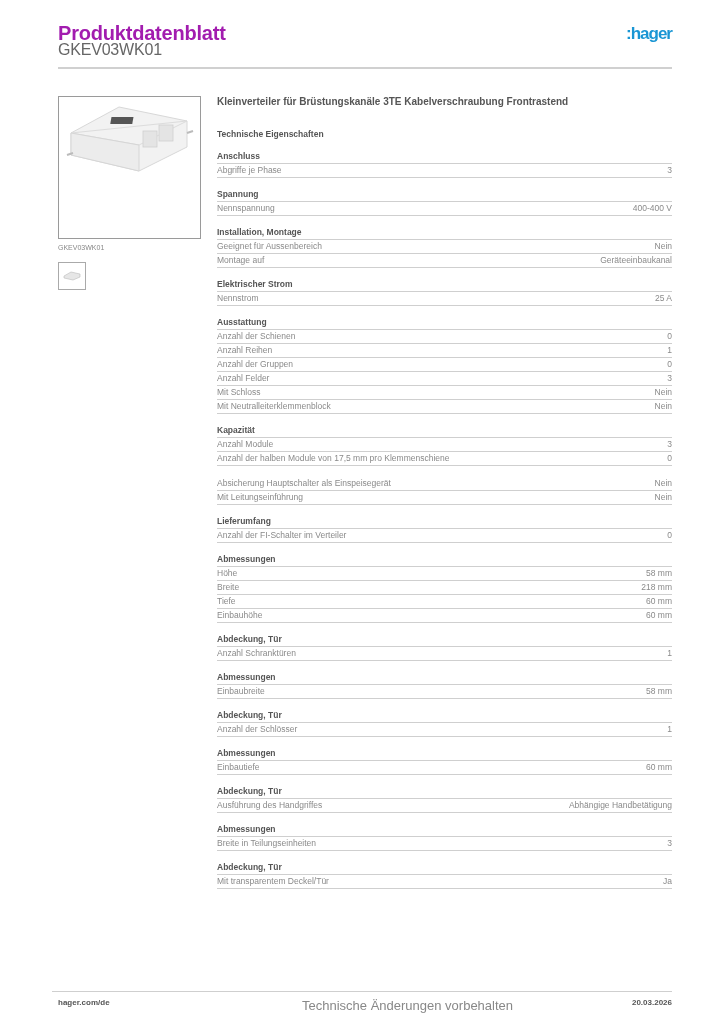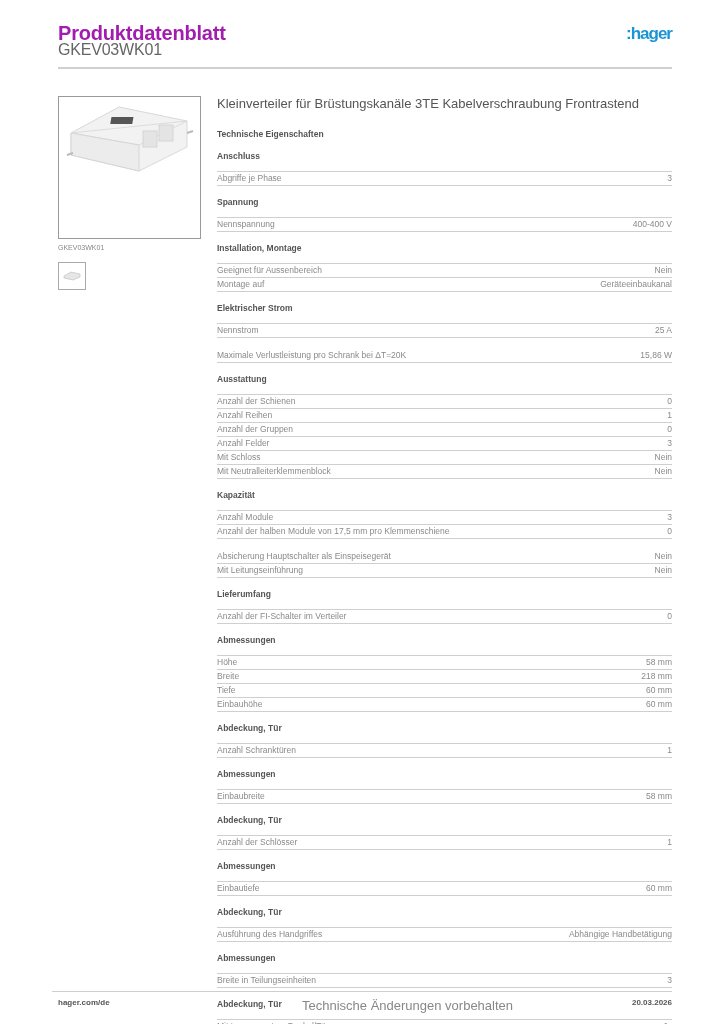--- a/index.html
+++ b/index.html
@@ -11,25 +11,25 @@
   .doc-title { position: absolute; left: 0; top: 2px; font-size: 20px; font-weight: bold; color: #a21caf; letter-spacing: -0.2px; }
   .doc-code { position: absolute; left: 0; top: 21px; font-size: 16px; color: #666; letter-spacing: -0.2px; }
   .logo { position: absolute; right: 0; top: 4px; font-size: 17px; font-weight: bold; color: #1a96d4; letter-spacing: -1px; }
   .header-rule { position: absolute; left: 58px; top: 67px; width: 614px; height: 2px; background: #d0d0d0; }
 
   .image-box { position: absolute; left: 58px; top: 96px; width: 143px; height: 143px; border: 1px solid #9a9a9a; box-sizing: border-box; background: #fff; }
   .image-caption { position: absolute; left: 58px; top: 244px; font-size: 7px; color: #888; }
   .thumb { position: absolute; left: 58px; top: 262px; width: 28px; height: 28px; border: 1px solid #aaa; box-sizing: border-box; }
 
   .content { position: absolute; left: 217px; top: 96px; width: 455px; }
-  .product-desc { font-size: 13px; font-weight: normal; color: #555; height: 12px; }
+  .product-desc { font-size: 10px; font-weight: bold; color: #555; height: 12px; }
   .section-title { font-size: 8.5px; font-weight: bold; color: #555; margin-top: 21px; height: 12px; }
 
   .group { margin-top: 11px; }
-  .group-head { font-size: 8.5px; font-weight: bold; color: #555; height: 11px; border-bottom: 1.5px solid #cfcfcf; padding-bottom: 9px; }
+  .group-head { font-size: 8.5px; font-weight: bold; color: #555; height: 11px; border-bottom: 1.5px solid #cfcfcf; padding-bottom: 1px; }
   .row { display: flex; justify-content: space-between; font-size: 8.5px; color: #8a8a8a; height: 13px; line-height: 13px; border-bottom: 1.5px solid #cfcfcf; }
   .row .val { text-align: right; }
 
   .footer-rule { position: absolute; left: 52px; top: 991px; width: 620px; height: 1px; background: #cfcfcf; }
   .footer-left { position: absolute; left: 58px; top: 998px; font-size: 8px; font-weight: bold; color: #555; }
   .footer-mid { position: absolute; left: 302px; top: 998px; font-size: 13px; color: #888; }
   .footer-right { position: absolute; right: 52px; top: 998px; font-size: 8px; font-weight: bold; color: #555; }
 </style>
 </head>
 <body>
@@ -90,24 +90,20 @@
         </div>
       </div>
       <div class="group">
         <div class="group-head">Elektrischer Strom</div>
         <div class="row">
           <span class="lbl">Nennstrom</span>
           <span class="val">25 A</span>
         </div>
       </div>
       <div class="group">
-        <div class="row">
-          <span class="lbl">Maximale Verlustleistung pro Schrank bei ΔT=20K</span>
-          <span class="val">15,86 W</span>
-        </div>
       </div>
       <div class="group">
         <div class="group-head">Ausstattung</div>
         <div class="row">
           <span class="lbl">Anzahl der Schienen</span>
           <span class="val">0</span>
         </div>
         <div class="row">
           <span class="lbl">Anzahl Reihen</span>
           <span class="val">1</span>

